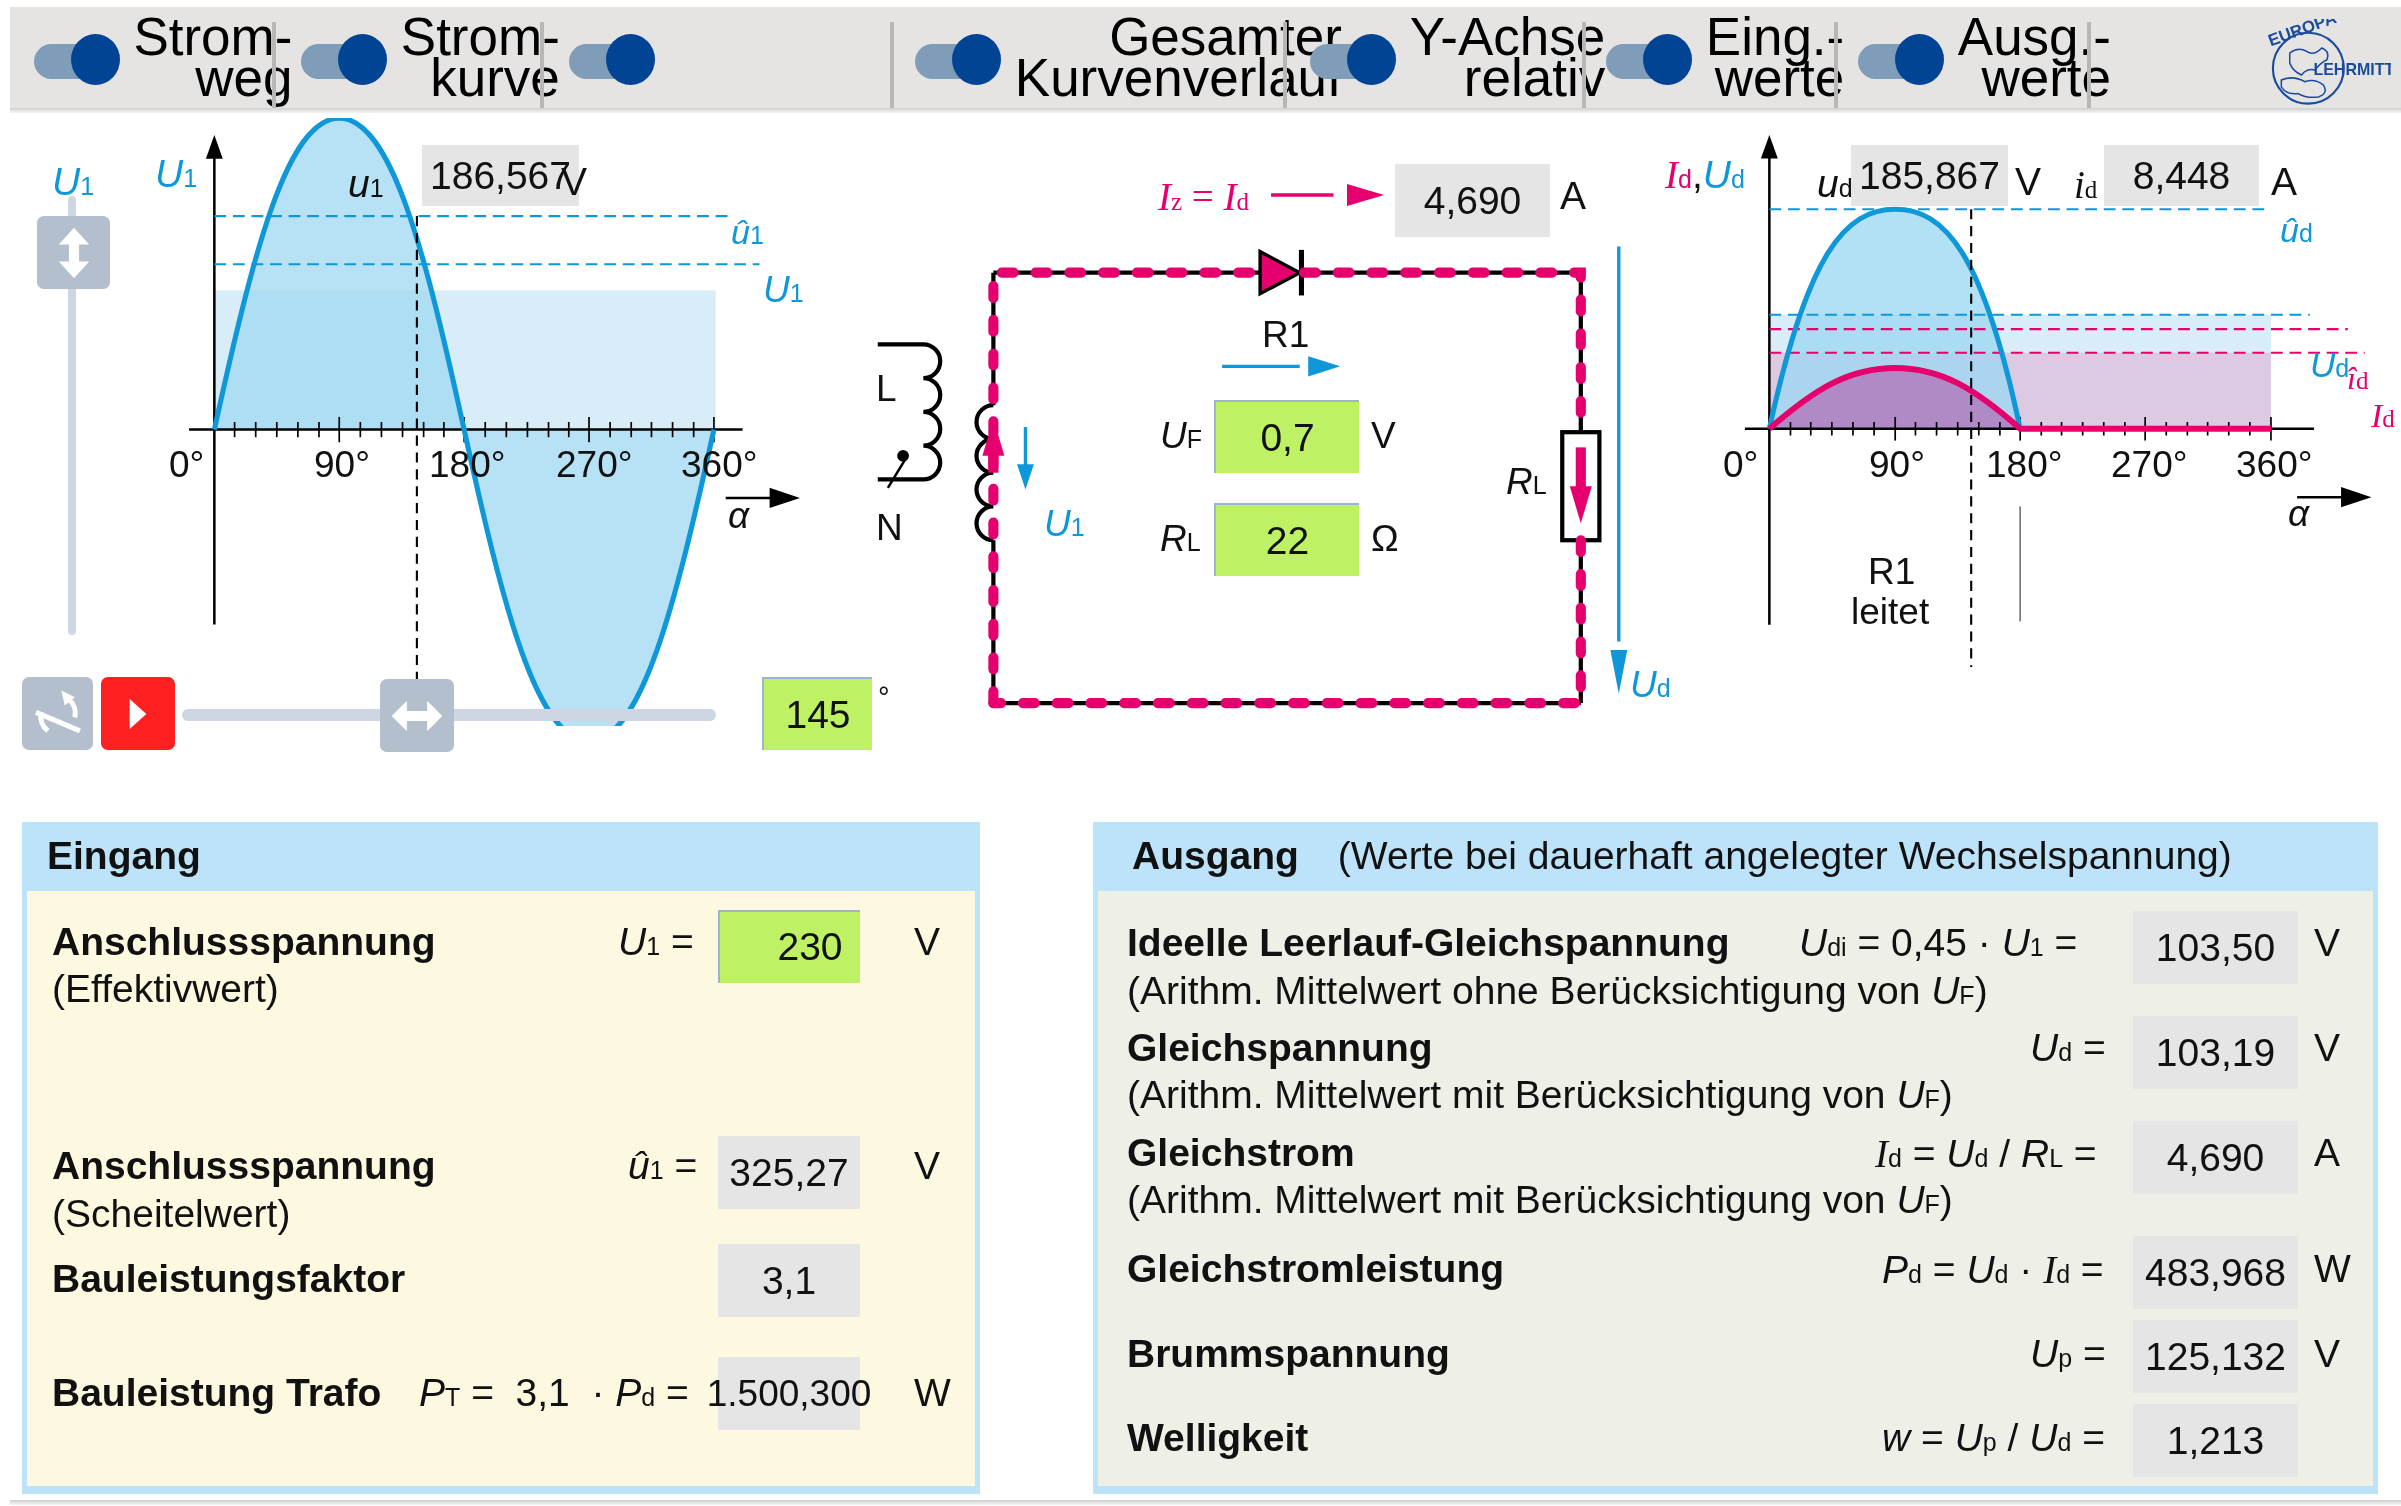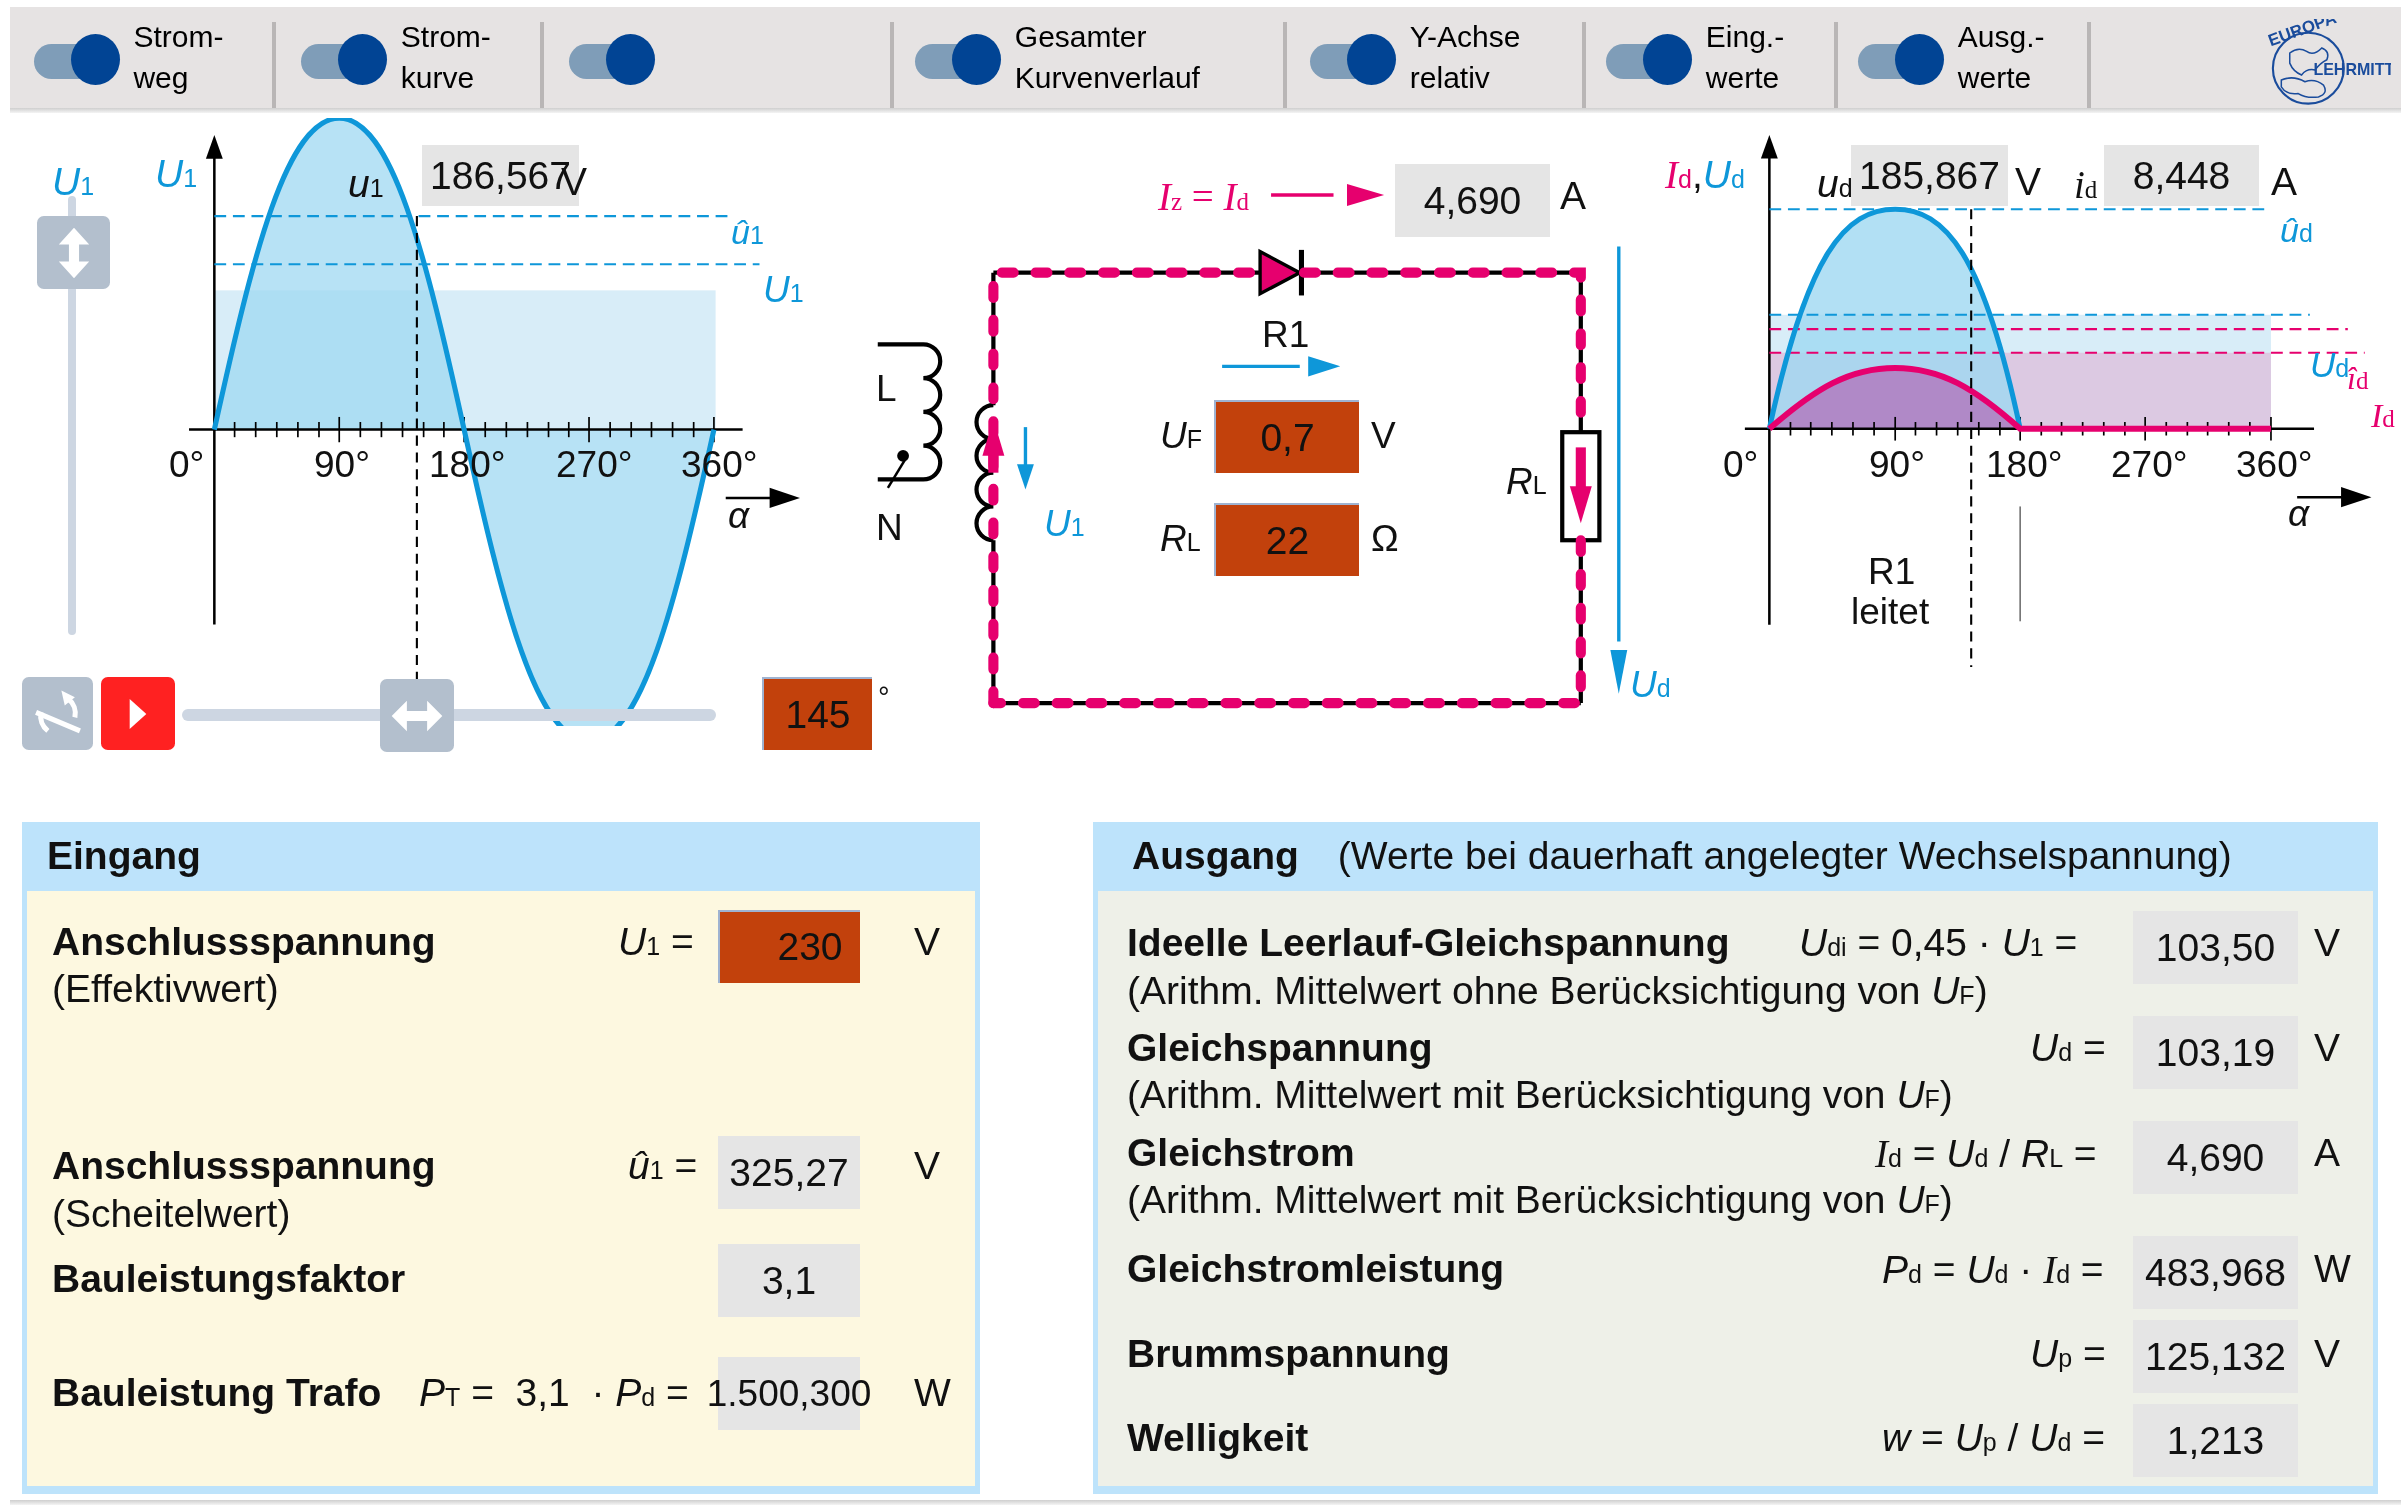--- a/index.html
+++ b/index.html
@@ -5,27 +5,27 @@
   * { box-sizing: border-box; margin: 0; padding: 0; }
   html, body { width: 2401px; height: 1506px; background: #ffffff; overflow: hidden; }
   body { font-family: "Liberation Sans", sans-serif; color: #111; position: relative; }
 
   
   .toolbar { position: absolute; left: 10px; top: 6.8px; width: 2391px; height: 101px; background: #e6e3e3; }
   .tb-item { position: absolute; top: 0; height: 101px; display: flex; align-items: center; }
   .toggle { position: relative; width: 88px; height: 46px; margin-right: 11.8px; }
   .toggle .track { position: absolute; left: 0; top: 9.3px; width: 78px; height: 35px; border-radius: 17.7px; background: #7f9db8; }
   .toggle .knob { position: absolute; left: 37px; top: 0; width: 49px; height: 51px; border-radius: 50%; background: #014494; }
-  .tb-label { font-size: 30px; line-height: 41px; color: #000; white-space: pre; }
+  .tb-label { font-size: 53px; line-height: 41px; color: #000; white-space: pre; text-align: right; }
   .tb-sep { position: absolute; top: 15px; width: 4.2px; height: 86px; background: #b9b6b6; }
   .logo { position: absolute; left: 2246px; top: 11.8px; width: 135px; height: 90px; }
 
   
   .valbox { position: absolute; background: #e5e5e5; font-size: 39px; display: flex; align-items: center; justify-content: center; color: #111; }
-  .inbox { position: absolute; background: #c2410c; border-top: 2.5px solid #9fb3d1; border-left: 2.5px solid #9fb3d1; font-size: 39px; display: flex; align-items: center; justify-content: center; color: #111; }
+  .inbox { position: absolute; background: #bef264; border-top: 2.5px solid #9fb3d1; border-left: 2.5px solid #9fb3d1; font-size: 39px; display: flex; align-items: center; justify-content: center; color: #111; }
   .txt { position: absolute; font-size: 39px; color: #111; white-space: nowrap; }
   .it { font-style: italic; }
   .sub { font-size: 25px; font-style: normal; }
   .blue { color: #0e97d9; }
   .pink { color: #e6006e; }
 
   
   .panel { position: absolute; background: #bde3fb; }
   .panel .head { position: absolute; left: 0; top: 0; right: 0; height: 68px; display: flex; align-items: center; padding-left: 25px; font-size: 39px; }
   .panel .body { position: absolute; left: 5px; right: 5px; top: 69px; bottom: 8.4px; }

